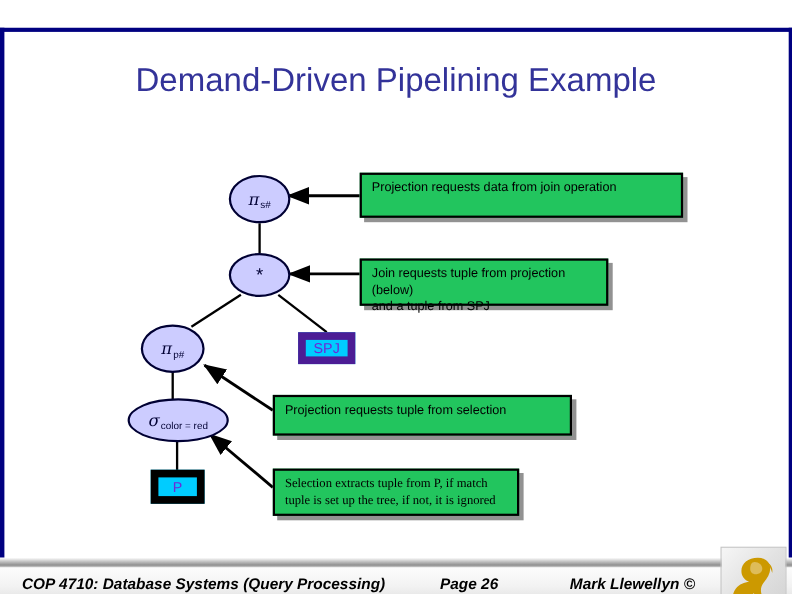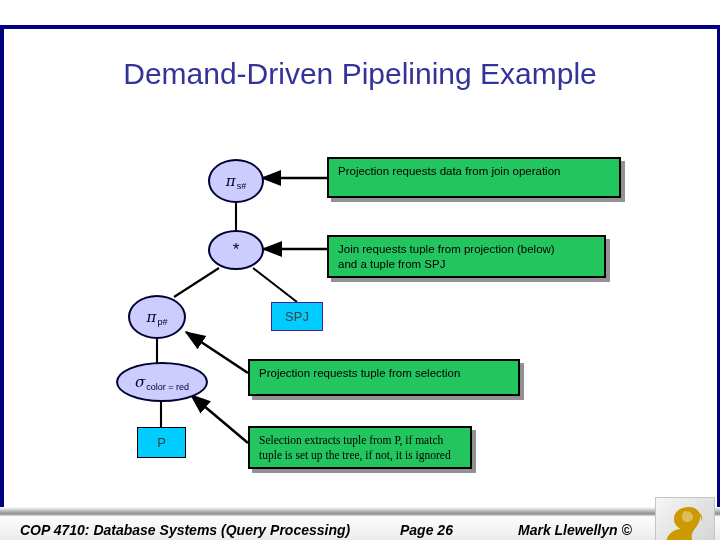--- a/index.html
+++ b/index.html
@@ -71,23 +71,23 @@
     z-index: 5;
   }
   .ellipse {
     background: #ccccff;
     border: 2px solid #000033;
     border-radius: 50%;
     font-size: 13px;
   }
   .rect {
     background: #00ccff;
-    border: 1px solid #4c1d95;
+    border: 7px solid #4c1d95;
     font-size: 13px;
-    color: #404040;
+    color: #6d28d9;
   }
   .rect.blackborder {
     border-color: #000000;
   }
   .sym {
     font-family: "DejaVu Serif", serif;
     font-style: italic;
     font-size: 15px;
   }
   .sub {
@@ -220,21 +220,21 @@
     </div>
 
     <div class="node rect" style="left:255px; top:277px; width:52px; height:29px;">
       <span>SPJ</span>
     </div>
 
     <div class="callout" style="left:311px; top:132px; width:294px; height:41px;">
       <span>Projection requests data from join operation</span>
     </div>
 
-    <div class="callout" style="left:311px; top:210px; width:279px; height:43px;">
+    <div class="callout" style="left:311px; top:210px; width:226px; height:43px;">
       <span>Join requests tuple from projection (below)</span>
       <span>and a tuple from SPJ</span>
     </div>
 
     <div class="callout" style="left:232px; top:334px; width:272px; height:37px;">
       <span>Projection requests tuple from selection</span>
     </div>
 
     <div class="callout" style="left:232px; top:401px; width:224px; height:43px;font-family:Liberation Serif, serif;">
       <span>Selection extracts tuple from P, if match</span>

